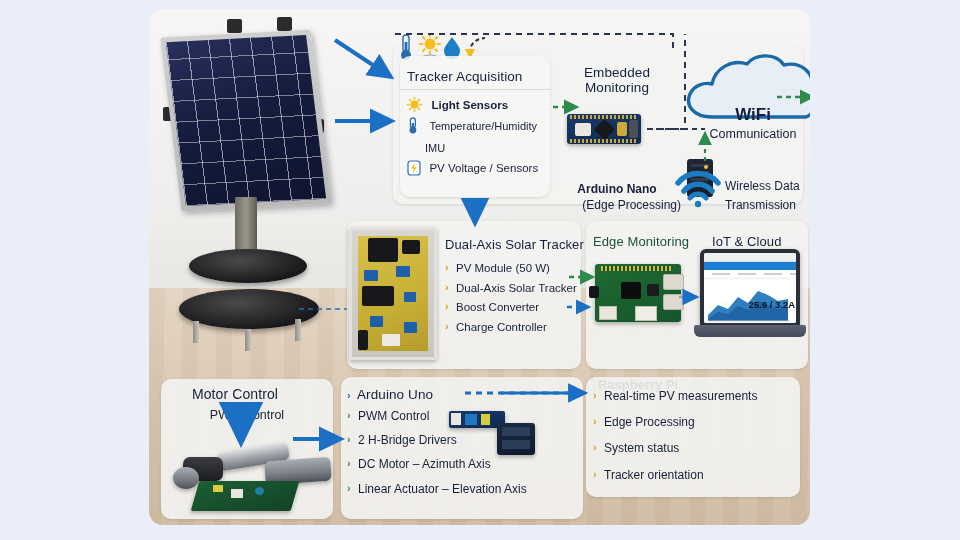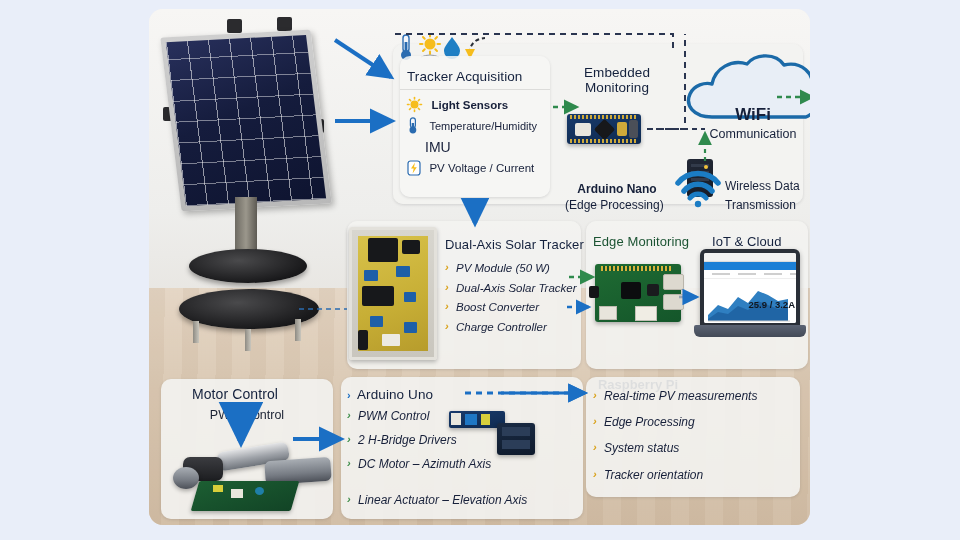--- a/index.html
+++ b/index.html
@@ -41,21 +41,21 @@
     font-weight:normal;color:#14213d;letter-spacing:.1px;
     line-height:1.12;
   }
   .title.green{color:#1c5433;}
   .sub{color:#1b2233;}
 
   
   ul.blist{list-style:none;margin:0;padding:0;}
   ul.blist li{
     position:relative;padding-left:11px;color:#17203a;
-    line-height:1.1;margin-bottom:7px;white-space:nowrap;font-style:italic;
+    line-height:1.1;margin-bottom:7px;white-space:nowrap;
   }
   ul.blist li:before{
     content:"\203A";position:absolute;left:0;top:-1px;
     color:#d9a21b;font-weight:bold;font-size:11px;
   }
   ul.blist.greenmark li:before{color:#3f8f4b;}
 
   
   .ic{display:inline-block;vertical-align:middle;}
 
@@ -247,43 +247,43 @@
     <div style="position:absolute;left:258px;top:107px;width:146px;height:18px;">
       <svg class="ic" width="13" height="17" viewBox="0 0 13 17">
         <rect x="3.4" y="0.8" width="5" height="10" rx="2.5" fill="#f2f5fa" stroke="#2a6bb0" stroke-width="1.2"></rect>
         <circle cx="5.9" cy="13" r="3.4" fill="#2a6bb0"></circle>
         <rect x="4.7" y="6" width="2.4" height="7" fill="#2a6bb0"></rect>
       </svg>
       <span style="font-size:11px;color:#17203a;margin-left:5px;vertical-align:middle;">Temperature/Humidity</span>
     </div>
 
     <div style="position:absolute;left:276px;top:129px;">
-      <span style="font-size:14px;color:#17203a;">IMU</span>
+      <span style="font-size:11px;color:#17203a;">IMU</span>
     </div>
 
     <div style="position:absolute;left:258px;top:149px;width:150px;height:18px;">
       <svg class="ic" width="14" height="16" viewBox="0 0 14 16">
         <rect x="1" y="1" width="12" height="14" rx="2.5" fill="#fff" stroke="#2a6bb0" stroke-width="1.2"></rect>
         <polygon points="8,2.6 4,8.6 6.7,8.6 5.6,13.6 9.8,7.2 7,7.2" fill="#f6bd1c"></polygon>
       </svg>
-      <span style="font-size:11.5px;color:#17203a;margin-left:4px;vertical-align:middle;">PV Voltage / Current</span>
+      <span style="font-size:11.5px;color:#17203a;margin-left:4px;vertical-align:middle;">PV Voltage / Sensors</span>
     </div>
 
     <div class="title" style="position:absolute;left:418px;top:56px;width:100px;font-size:13.5px;text-align:center;">Embedded Monitoring</div>
 
     <div class="nano" style="left:418px;top:105px;">
       <div class="pins" style="top:1px;"></div>
       <div class="pins" style="bottom:1px;"></div>
       <div class="blk" style="left:8px;top:9px;width:16px;height:13px;background:#e8e6de;"></div>
       <div class="blk" style="left:30px;top:8px;width:15px;height:15px;transform:rotate(45deg);"></div>
       <div class="blk" style="left:50px;top:8px;width:10px;height:14px;background:#cfa93a;"></div>
       <div class="blk" style="left:62px;top:6px;width:9px;height:18px;background:#4b4f58;"></div>
     </div>
     <div class="lbl" style="left:404px;top:143px;width:128px;text-align:center;font-size:12px;font-weight:bold;">Arduino Nano</div>
-    <div class="lbl" style="left:416px;top:159px;width:128px;text-align:left;font-size:12px;">(Edge Processing)</div>
+    <div class="lbl" style="left:404px;top:159px;width:128px;text-align:right;font-size:12px;">(Edge Processing)</div>
 
     <div style="position:absolute;left:530px;top:40px;width:148px;height:80px;">
       <svg width="148" height="80" viewBox="0 0 148 80">
         <path d="M33 68 C14 68 6 56 11 45 C15 36 26 33 33 35 C36 19 53 10 68 15
                  C77 4 97 4 105 16 C122 12 136 24 133 40 C142 46 141 62 127 68 Z" fill="#e8eef6" stroke="#1b6aa8" stroke-width="3.4" stroke-linejoin="round"></path>
       </svg>
     </div>
     <div class="lbl" style="left:530px;top:66px;width:148px;text-align:center;font-size:17px;font-weight:bold;color:#16203a;">WiFi</div>
     <div class="lbl" style="left:530px;top:88px;width:148px;text-align:center;font-size:12.5px;color:#16203a;">Communication</div>
 
@@ -382,21 +382,21 @@
       <div style="position:absolute;left:62px;top:60px;width:12px;height:9px;background:#e8e6dc;"></div>
       <div style="position:absolute;left:86px;top:58px;width:9px;height:8px;background:#1f7fa8;border-radius:50%;"></div>
     </div>
 
     <div class="title" style="position:absolute;left:208px;top:378px;font-size:13.5px;">Arduino Uno</div>
     <div style="position:absolute;left:198px;top:380px;color:#1b6fc4;font-weight:bold;font-size:11px;">›</div>
 
     <ul class="blist greenmark" style="position:absolute;left:198px;top:401px;font-size:12px;">
       <li style="margin-bottom:11px;">PWM Control</li>
       <li style="margin-bottom:11px;">2 H-Bridge Drivers</li>
-      <li style="margin-bottom:22px;">DC Motor – Azimuth Axis</li>
+      <li style="margin-bottom:11px;">DC Motor – Azimuth Axis</li>
       <li>Linear Actuator – Elevation Axis</li>
     </ul>
 
     <div class="nano" style="left:300px;top:402px;width:56px;height:17px;border-radius:2px;">
       <div style="position:absolute;left:2px;top:2px;width:10px;height:12px;background:#e9e7de;"></div>
       <div style="position:absolute;left:16px;top:3px;width:12px;height:11px;background:#1f77c4;"></div>
       <div style="position:absolute;left:32px;top:3px;width:9px;height:11px;background:#d6cf3c;"></div>
     </div>
     <div style="position:absolute;left:348px;top:414px;width:38px;height:32px;
                 background:linear-gradient(170deg,#1a2b44,#0e1a2c);border-radius:3px;

